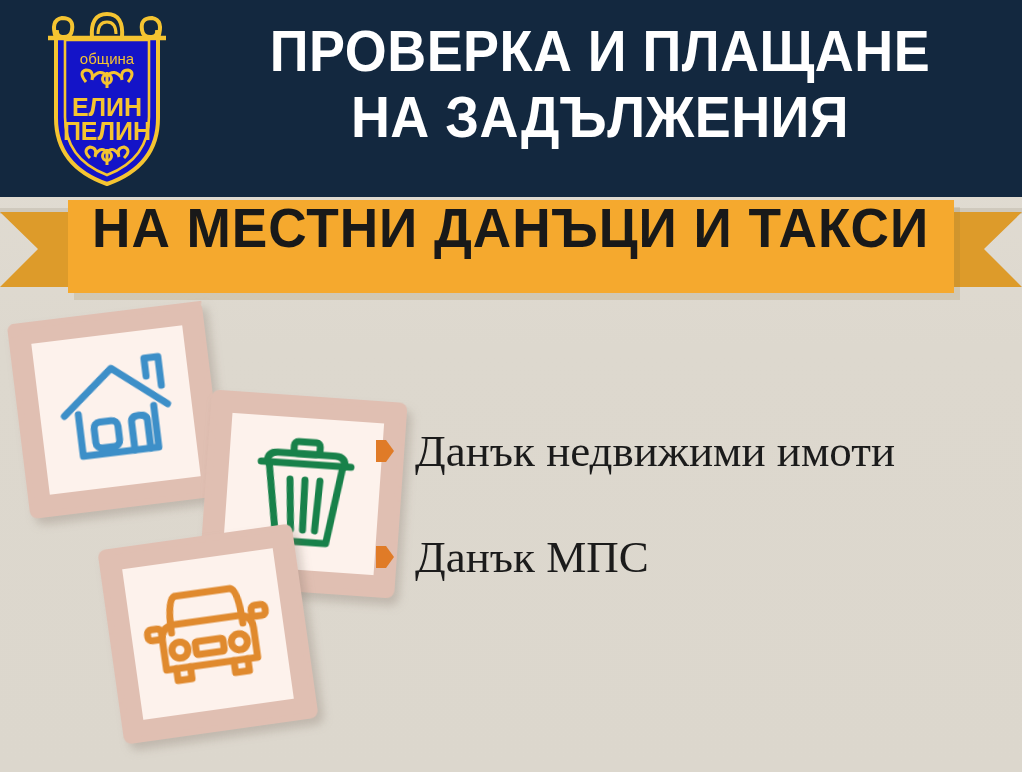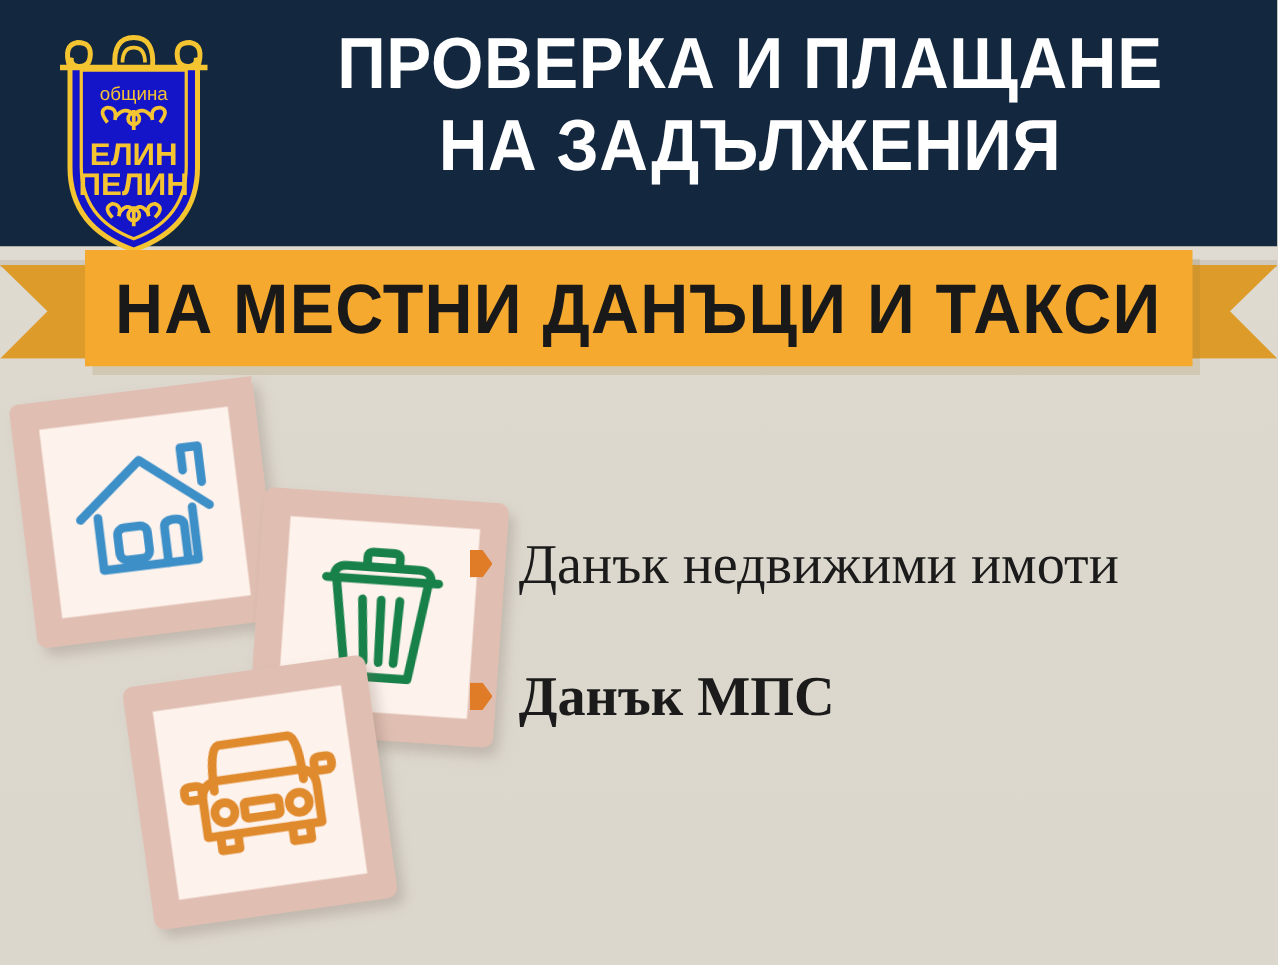--- a/index.html
+++ b/index.html
@@ -14,21 +14,21 @@
     background:linear-gradient(180deg,#e3ded5 0%,#ddd8ce 45%,#dcd7cd 100%);
     overflow:hidden;
   }
 
   
   .header{
     position:absolute;left:0;top:0;width:1022px;height:197px;
     background:#13283f;
   }
   .logo-wrap{
-    position:absolute;left:34px;top:24px;width:146px;height:182px;
+    position:absolute;left:34px;top:8px;width:146px;height:182px;
   }
   .logo-wrap svg{display:block;width:146px;height:182px;}
 
   .header-title{
     position:absolute;left:188px;top:18px;width:824px;
     text-align:center;color:#ffffff;
     font-family:"Liberation Sans",sans-serif;
     font-weight:700;
     font-size:58px;line-height:66px;
     letter-spacing:0.5px;
@@ -52,21 +52,21 @@
     clip-path:polygon(0 0,130px 0,92px 37px,130px 75px,0 75px);
   }
   .ribbon-tail-shadow{
     position:absolute;top:12px;height:6px;background:#cfc9bd;
   }
   .ribbon-tail-shadow.left{left:0;width:130px;}
   .ribbon-tail-shadow.right{right:0;width:130px;}
   .ribbon-main{
     position:absolute;left:68px;top:4px;width:886px;height:93px;
     background:#f5a92e;
-    display:flex;align-items:center;justify-content:center;
+    display:flex;justify-content:center;
     box-shadow:6px 7px 0 rgba(150,120,60,0.18);
   }
   .ribbon-text{
     color:#191919;
     font-family:"Liberation Sans",sans-serif;
     font-weight:700;
     font-size:56px;line-height:56px;
     letter-spacing:1px;
     transform:scaleX(0.95);
     white-space:nowrap;
@@ -82,21 +82,21 @@
   #card-trash{left:205px;top:396px;transform:rotate(4deg);}
   #card-car  {left:110px;top:536px;transform:rotate(-8deg);}
 
   
   .bullets{
     position:absolute;left:376px;top:424px;width:610px;
   }
   .bullet-row{
     display:flex;align-items:center;height:54px;margin-bottom:52px;
   }
-  .bullet-row:last-child{margin-bottom:0;font-weight:bold;}
+  .bullet-row:last-child{margin-bottom:0;}
   .bullet-mark{
     width:18px;height:22px;flex:0 0 18px;margin-right:21px;
     background:#e07b27;
     clip-path:polygon(0 0,10px 0,18px 11px,10px 22px,0 22px);
   }
   .bullet-label{
     color:#1b1b1b;
     font-family:"Liberation Serif",serif;
     font-size:45px;line-height:52px;
     white-space:nowrap;

